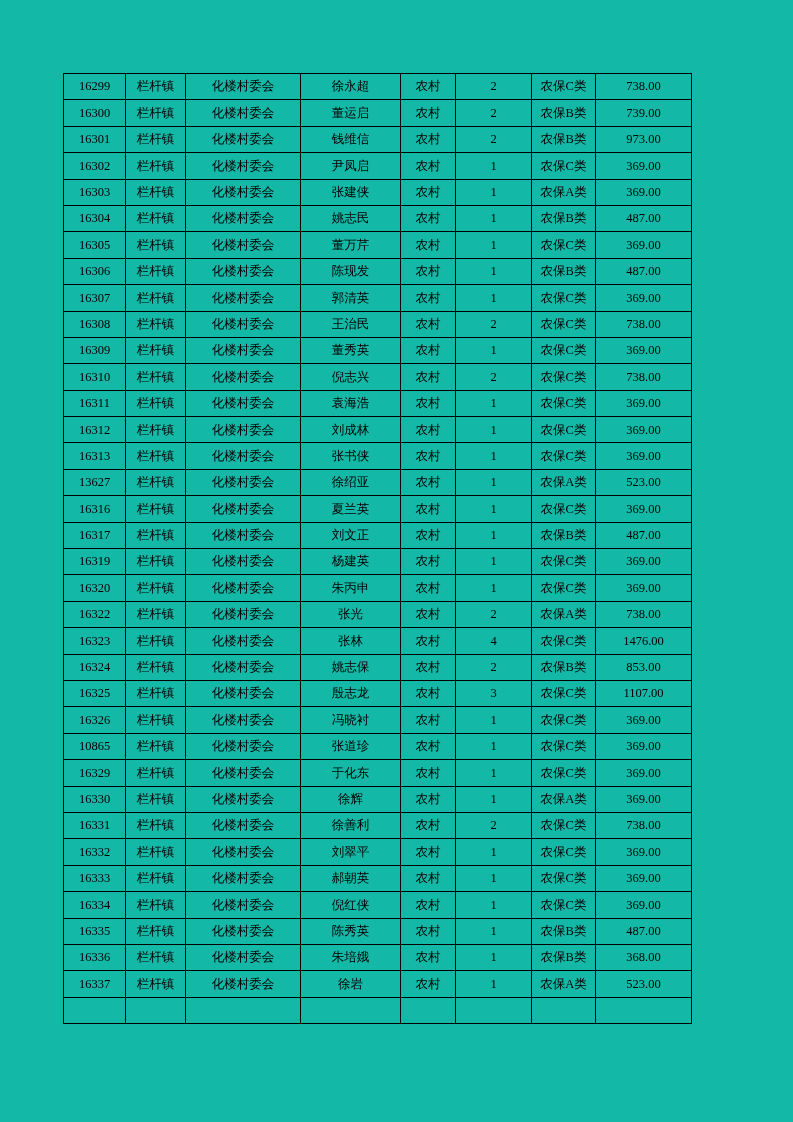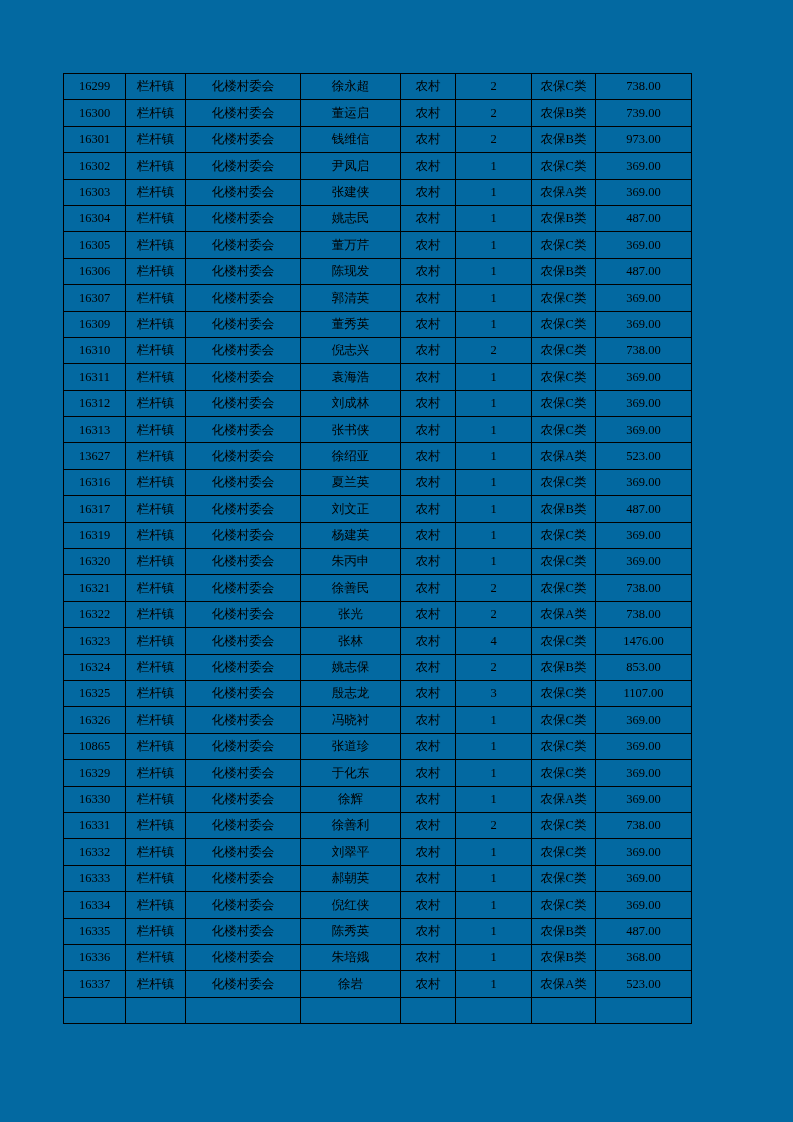--- a/index.html
+++ b/index.html
@@ -4,21 +4,21 @@
 <style>
   html, body {
     margin: 0;
     padding: 0;
     background: #ffffff;
   }
   .page {
     position: relative;
     width: 793px;
     height: 1122px;
-    background: #0369a1;
+    background: #14b8a6;
     overflow: hidden;
     color: #000000;
     font-family: "Liberation Serif", "DejaVu Serif", serif;
   }
   table.data-table {
     position: absolute;
     left: 63px;
     top: 73px;
     width: 628px;
     border-collapse: collapse;
@@ -138,20 +138,30 @@
           <td>16307</td>
           <td>栏杆镇</td>
           <td>化楼村委会</td>
           <td>郭清英</td>
           <td>农村</td>
           <td>1</td>
           <td>农保C类</td>
           <td>369.00</td>
         </tr>
         <tr>
+          <td>16308</td>
+          <td>栏杆镇</td>
+          <td>化楼村委会</td>
+          <td>王治民</td>
+          <td>农村</td>
+          <td>2</td>
+          <td>农保C类</td>
+          <td>738.00</td>
+        </tr>
+        <tr>
           <td>16309</td>
           <td>栏杆镇</td>
           <td>化楼村委会</td>
           <td>董秀英</td>
           <td>农村</td>
           <td>1</td>
           <td>农保C类</td>
           <td>369.00</td>
         </tr>
         <tr>
@@ -236,30 +246,20 @@
         </tr>
         <tr>
           <td>16320</td>
           <td>栏杆镇</td>
           <td>化楼村委会</td>
           <td>朱丙申</td>
           <td>农村</td>
           <td>1</td>
           <td>农保C类</td>
           <td>369.00</td>
-        </tr>
-        <tr>
-          <td>16321</td>
-          <td>栏杆镇</td>
-          <td>化楼村委会</td>
-          <td>徐善民</td>
-          <td>农村</td>
-          <td>2</td>
-          <td>农保C类</td>
-          <td>738.00</td>
         </tr>
         <tr>
           <td>16322</td>
           <td>栏杆镇</td>
           <td>化楼村委会</td>
           <td>张光</td>
           <td>农村</td>
           <td>2</td>
           <td>农保A类</td>
           <td>738.00</td>

